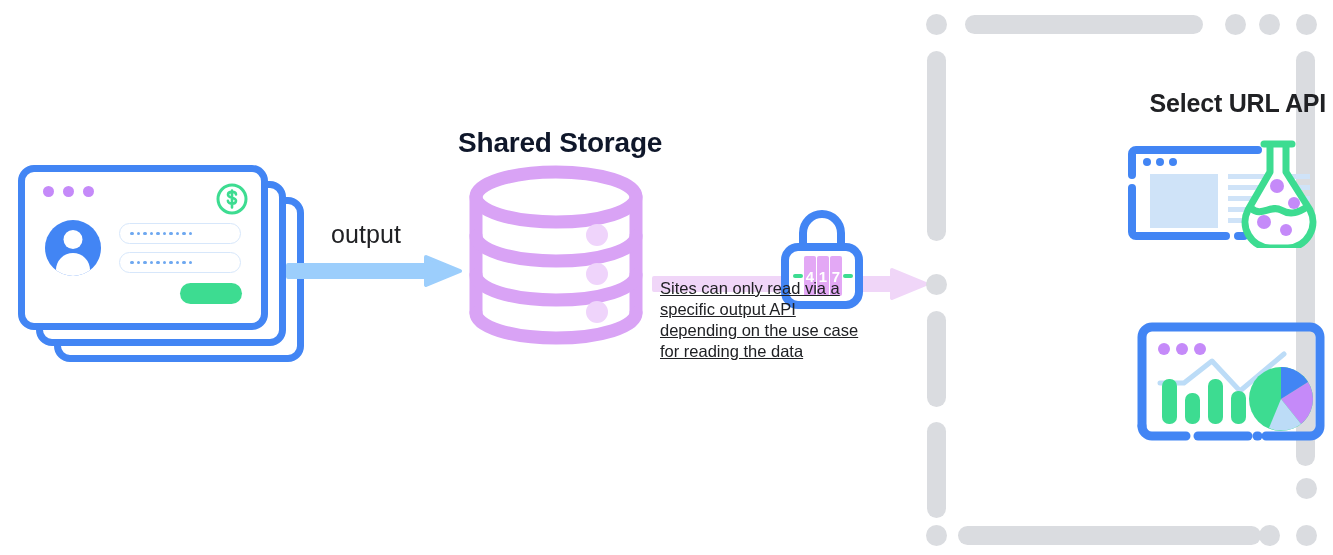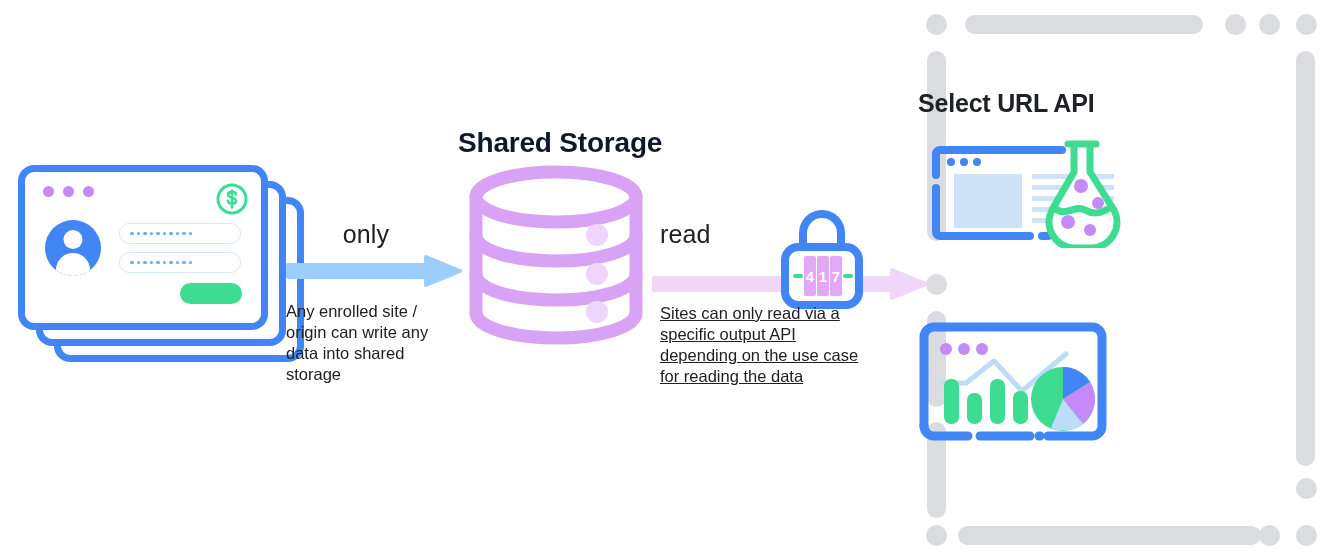--- a/index.html
+++ b/index.html
@@ -96,21 +96,21 @@
 
   
   #read-group { left: 660px; top: 222px; width: 250px; }
   #read-arrow { left: 652px; top: 268px; }
   #lock-icon  { left: 779px; top: 203px; }
 
   
   #api-panel { left: 918px; top: 8px; width: 408px; height: 540px; }
   .seg { position: absolute; background: #dadce0; border-radius: 999px; }
 
-  .api-block { position: absolute; left: 0; width: 408px; text-align: left; }
+  .api-block { position: absolute; left: 0; width: 408px; text-align: right; }
   .api-title {
     font-size: 25px; font-weight: 700; color: #202124; letter-spacing: -.2px;
     line-height: 1.1;
   }
   #select-url-block { top: 82px; }
   #private-agg-block { top: 295px; }
   .api-icon { margin-top: 18px; display: inline-block; }
 </style>
 </head>
 <body>
@@ -163,30 +163,26 @@
         <span class="pwd-dot"></span>
         <span class="pwd-dot"></span>
         <span class="pwd-dot"></span>
       </div>
 
       <div class="submit-btn"></div>
     </div>
   </div>
 
   <div class="abs" id="write-group">
-    <div class="flow-label" style="text-align:center;width:160px;">only</div>
+    <div class="flow-label" style="text-align:center;width:160px;">output</div>
     <div class="arrow-wrap" style="margin-top:8px;">
       <svg width="178" height="32" viewBox="0 0 178 32">
         <path d="M2 10 h138 V2 l34 14 -34 14 v-8 H2 z" fill="#9ccefc" stroke="#9ccefc" stroke-width="4" stroke-linejoin="round"></path>
       </svg>
     </div>
-    <div class="flow-caption">Any enrolled site /
-origin can write any
-data into shared
-storage</div>
   </div>
 
   <div class="abs" id="shared-storage-title">Shared Storage</div>
 
   <div class="abs" id="db-cylinder">
     <svg width="180" height="180" viewBox="0 0 180 180">
       <g fill="none" stroke="#d9a3f5" stroke-width="13" stroke-linecap="round">
 
         <ellipse cx="90" cy="32" rx="80" ry="25"></ellipse>
 
@@ -232,21 +228,20 @@
       </g>
 
       <g stroke="#3ddc91" stroke-width="4" stroke-linecap="round">
         <path d="M16 73 h6"></path>
         <path d="M66 73 h6"></path>
       </g>
     </svg>
   </div>
 
   <div class="abs" id="read-group">
-    <div class="flow-label">read</div>
     <div class="flow-caption" style="margin-top:56px;text-decoration:underline;">Sites can only read via a
 specific output API
 depending on the use case
 for reading the data</div>
   </div>
 
   <div class="abs" id="api-panel">
 
     <span class="seg" style="left:8px;  top:6px; width:21px; height:21px;"></span>
     <span class="seg" style="left:47px; top:7px; width:238px; height:19px;"></span>

